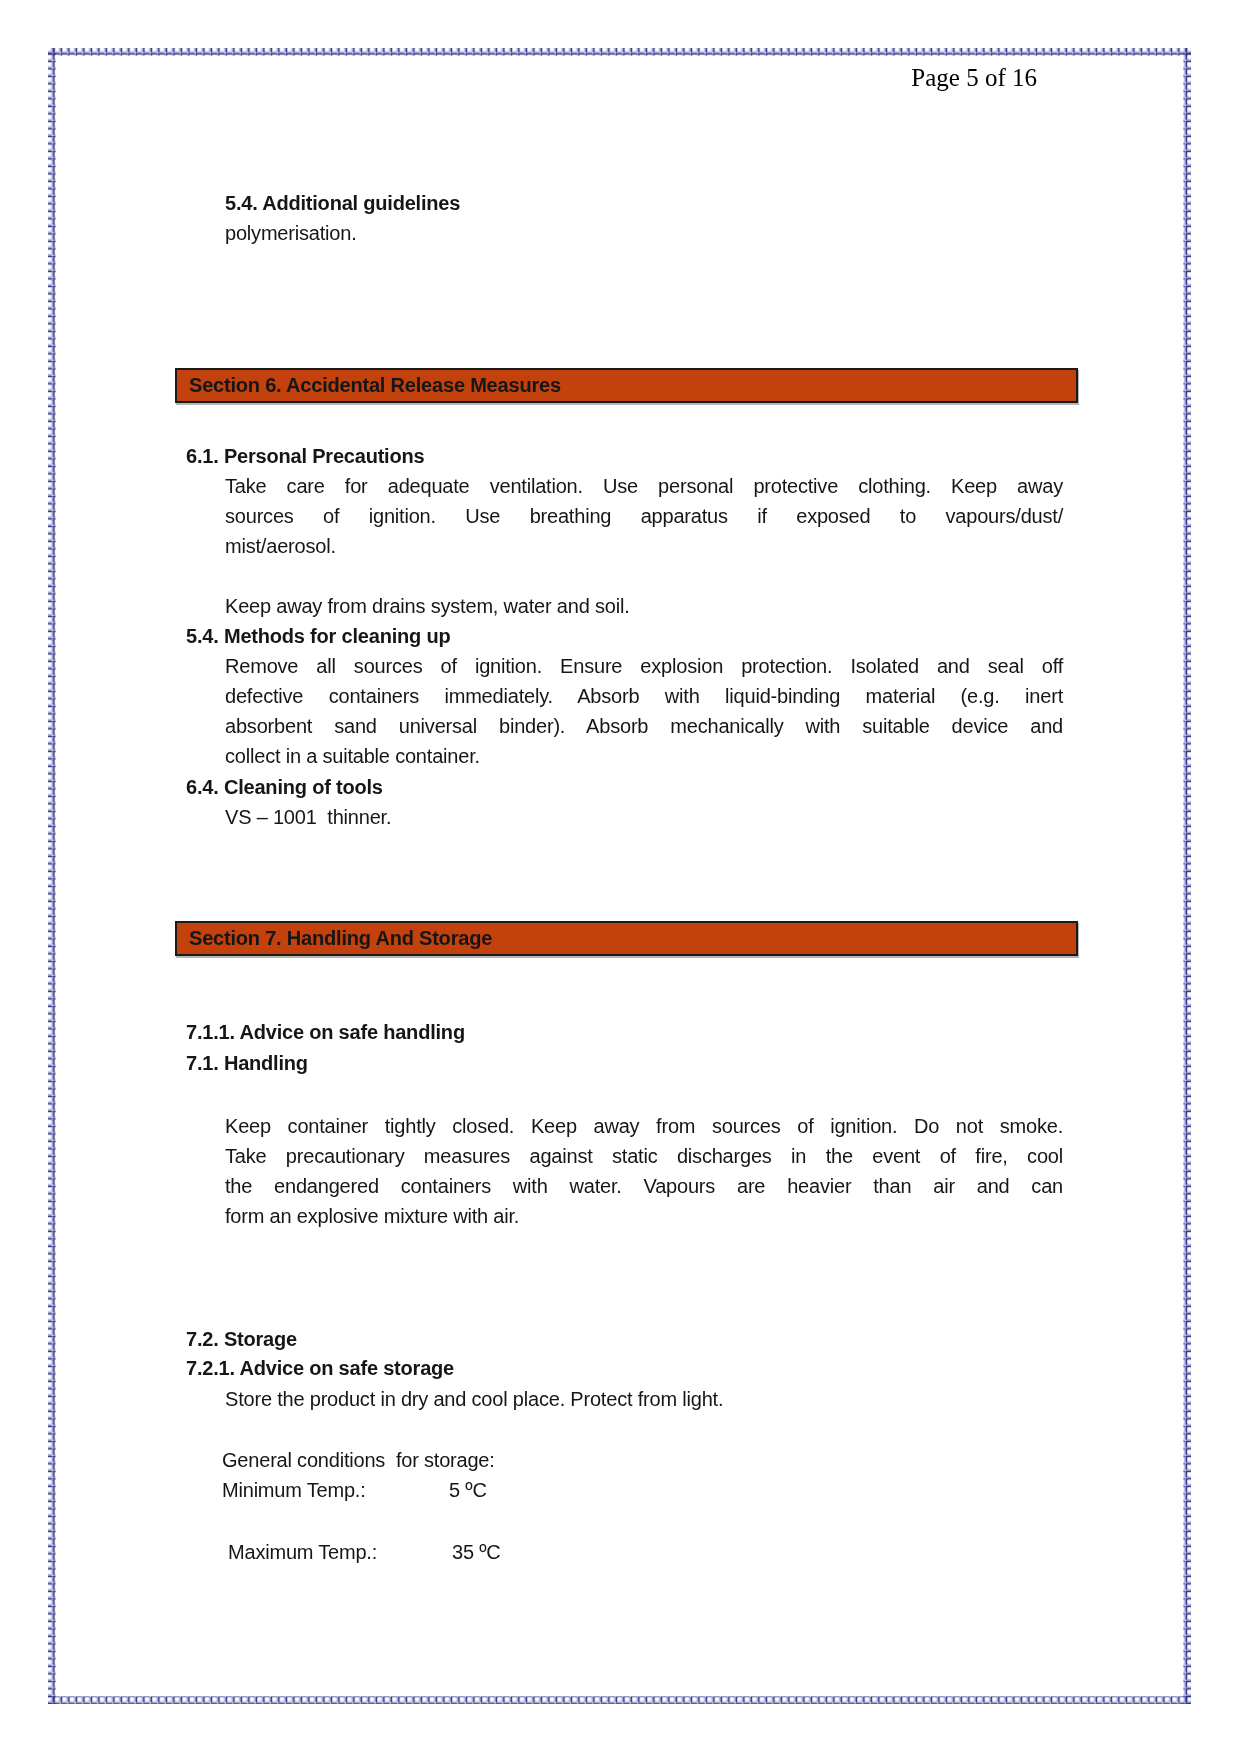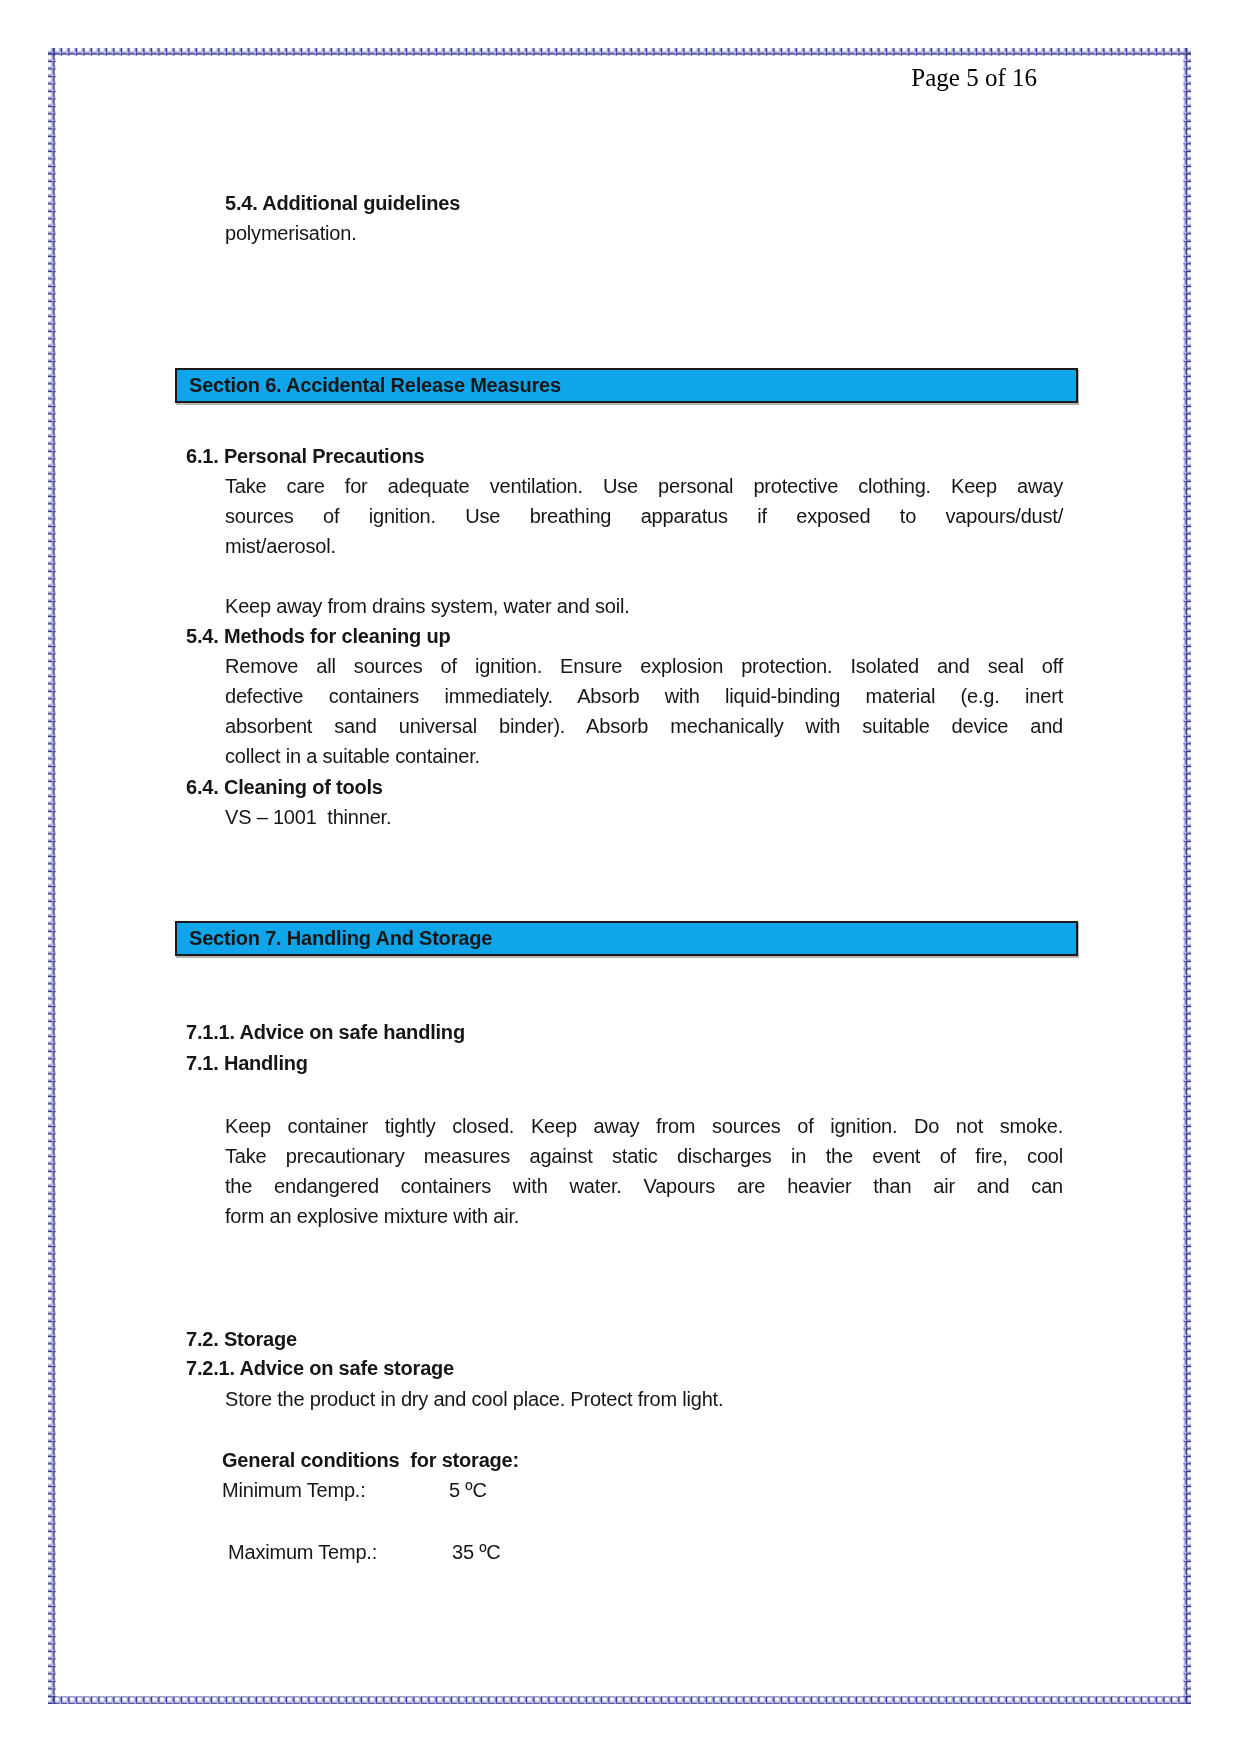--- a/index.html
+++ b/index.html
@@ -27,21 +27,21 @@
     left:225px;width:838px;
     font-size:20px;line-height:30px;
     letter-spacing:-0.2px;
   }
   .jl{text-align:justify;text-align-last:justify;}
   .plain{white-space:pre-wrap;}
   .section-box{
     left:175px;width:903px;
     border:2px solid #1a1a1a;
     box-shadow:1px 2px 0 rgba(120,120,120,0.55);
-    background:#0ea5e9;
+    background:#c2410c;
     padding:2px 10px 3px 12px;
     font-weight:bold;font-size:20px;line-height:26px;
     letter-spacing:-0.2px;
     box-sizing:border-box;
   }
   .indent54{left:225px;}
   .storage-row{left:222px;font-size:20px;line-height:30px;letter-spacing:-0.2px;}
   .storage-row .lbl{display:inline-block;}
   .row-min .lbl{width:227px;}
   .row-max{left:228px;}
@@ -106,21 +106,21 @@
     <div class="jl">Keep container tightly closed. Keep away from sources of ignition. Do not smoke.</div>
     <div class="jl">Take precautionary measures against static discharges in the event of fire, cool</div>
     <div class="jl">the endangered containers with water. Vapours are heavier than air and can</div>
     <div>form an explosive mixture with air.</div>
   </div>
 
   <div class="abs heading" style="top:1324px;">7.2. Storage</div>
   <div class="abs heading" style="top:1353px;">7.2.1. Advice on safe storage</div>
   <div class="abs para" style="top:1384px;">Store the product in dry and cool place. Protect from light.</div>
 
-  <div class="abs storage-row plain" style="top:1445px;font-weight:bold;">General conditions  for storage:</div>
+  <div class="abs storage-row plain" style="top:1445px;">General conditions  for storage:</div>
 
   <div class="abs storage-row row-min" style="top:1475px;">
     <span class="lbl">Minimum Temp.:</span><span>5 ºC</span>
   </div>
 
   <div class="abs storage-row row-max" style="top:1537px;">
     <span class="lbl">Maximum Temp.:</span><span>35 ºC</span>
   </div>
 
 </div>

